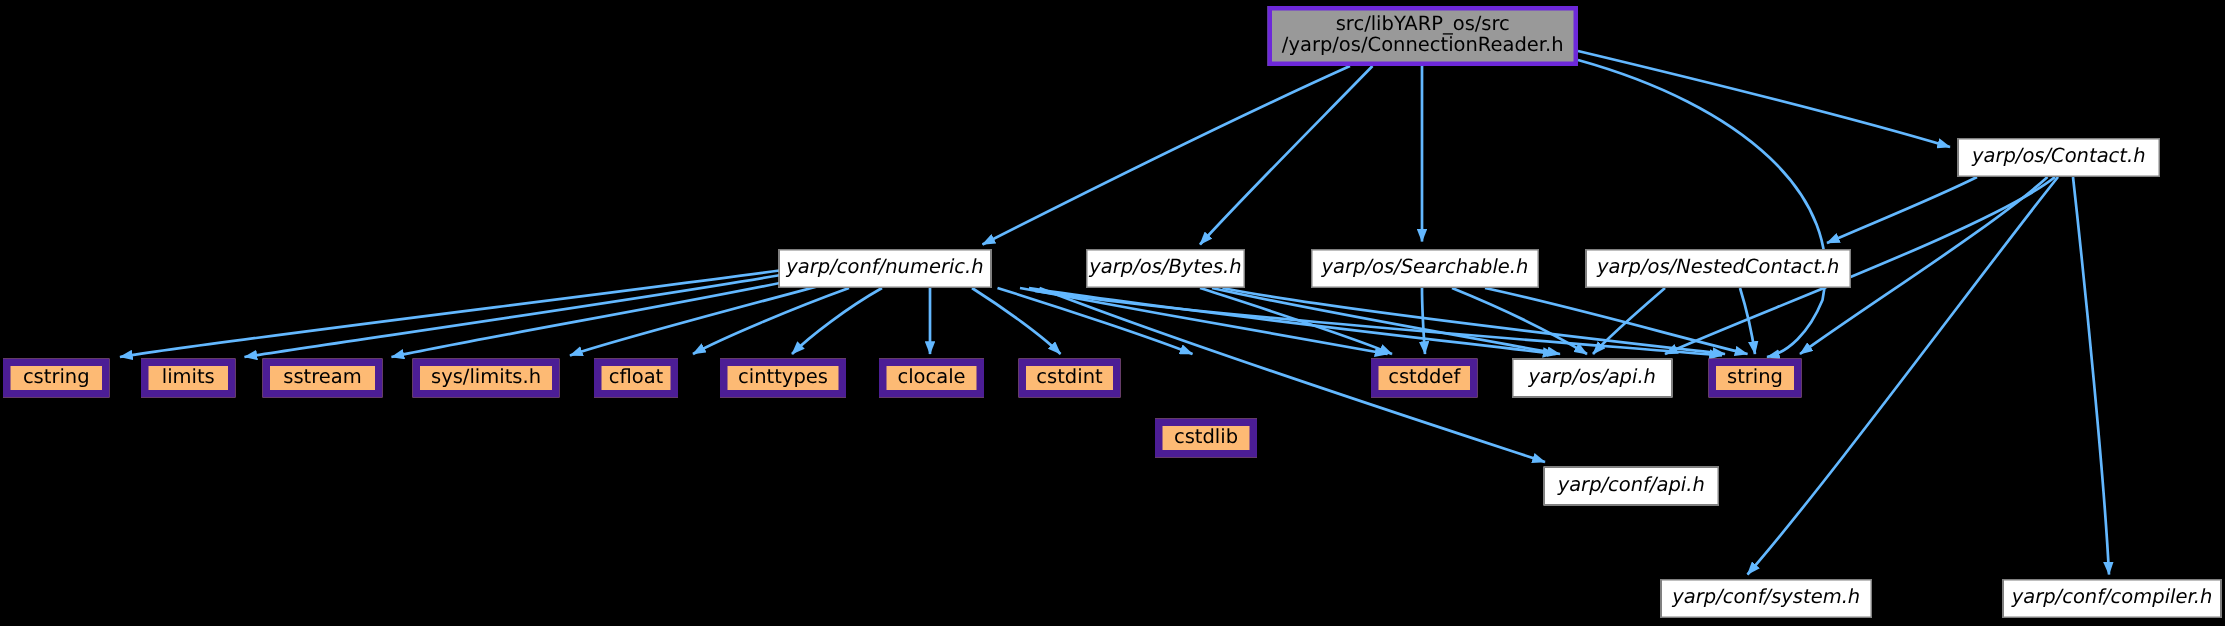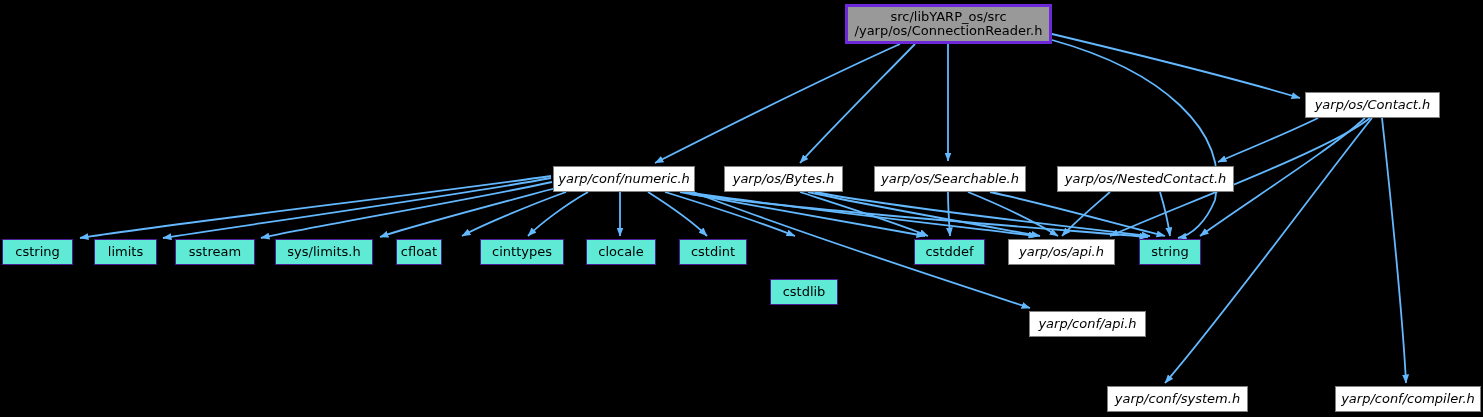--- a/index.html
+++ b/index.html
@@ -20,21 +20,21 @@
     justify-content:center;
     text-align:center;
     color:#000000;
     font-size:13px;
     line-height:14px;
     white-space:pre-line;
     letter-spacing:0px;
     z-index:5;
   }
   .node-root{background:#999999;border:3px solid #6d28d9;}
-  .node-sys{background:#5eead4;border:1px solid #4c1d95;}
+  .node-sys{background:#fdba74;border:5px solid #4c1d95;}
   .node-link{background:#ffffff;border:1px solid #808080;font-style:italic;}
 </style>
 </head>
 <body>
 
 <div id="graph-root" style="background: rgb(0, 0, 0);">
   <svg id="graph-svg" viewBox="0 0 1483 417" xmlns="http://www.w3.org/2000/svg">
     <defs>
       <marker id="arrowhead" markerWidth="9" markerHeight="7" refX="8.5" refY="3.5" orient="auto" markerUnits="userSpaceOnUse">
         <polygon points="0 0, 9 3.5, 0 7" fill="#63b8ff"></polygon>
@@ -71,29 +71,29 @@
         <path d="M 680,192 C 760,207 880,228 925,236" fill="none" stroke="#63b8ff" stroke-width="1.8" marker-end="url(#arrowhead)"></path>
         <path d="M 686,192 C 790,208 980,229 1037,236" fill="none" stroke="#63b8ff" stroke-width="1.8" marker-end="url(#arrowhead)"></path>
         <path d="M 690,194 C 810,212 1080,231 1148,237" fill="none" stroke="#63b8ff" stroke-width="1.8" marker-end="url(#arrowhead)"></path>
         <path d="M 693,192 C 790,230 960,285 1030,308" fill="none" stroke="#63b8ff" stroke-width="1.8" marker-end="url(#arrowhead)"></path>
       </g>
   </svg>
   <div id="nodes-layer">
       <div class="node-box node-root" style="left: 845px; top: 4px; width: 207px; height: 40px;">src/libYARP_os/src
 /yarp/os/ConnectionReader.h</div>
       <div class="node-box node-link" style="left: 1305px; top: 92px; width: 135px; height: 26px;">yarp/os/Contact.h</div>
-      <div class="node-box node-link" style="left: 553px; top: 166px; width: 142px; height: 26px;">yarp/conf/numeric.h</div>
-      <div class="node-box node-link" style="left: 724px; top: 166px; width: 119px; height: 26px;">yarp/os/Bytes.h</div>
+      <div class="node-box node-link" style="left: 519px; top: 166px; width: 142px; height: 26px;">yarp/conf/numeric.h</div>
+      <div class="node-box node-link" style="left: 724px; top: 166px; width: 106px; height: 26px;">yarp/os/Bytes.h</div>
       <div class="node-box node-link" style="left: 874px; top: 166px; width: 152px; height: 26px;">yarp/os/Searchable.h</div>
       <div class="node-box node-link" style="left: 1057px; top: 166px; width: 177px; height: 26px;">yarp/os/NestedContact.h</div>
       <div class="node-box node-sys" style="left: 2px; top: 239px; width: 71px; height: 26px;">cstring</div>
       <div class="node-box node-sys" style="left: 94px; top: 239px; width: 63px; height: 26px;">limits</div>
       <div class="node-box node-sys" style="left: 175px; top: 239px; width: 80px; height: 26px;">sstream</div>
       <div class="node-box node-sys" style="left: 275px; top: 239px; width: 98px; height: 26px;">sys/limits.h</div>
-      <div class="node-box node-sys" style="left: 396px; top: 239px; width: 46px; height: 26px;">cfloat</div>
+      <div class="node-box node-sys" style="left: 396px; top: 239px; width: 56px; height: 26px;">cfloat</div>
       <div class="node-box node-sys" style="left: 480px; top: 239px; width: 84px; height: 26px;">cinttypes</div>
       <div class="node-box node-sys" style="left: 586px; top: 239px; width: 70px; height: 26px;">clocale</div>
       <div class="node-box node-sys" style="left: 679px; top: 239px; width: 68px; height: 26px;">cstdint</div>
       <div class="node-box node-sys" style="left: 770px; top: 239px; width: 68px; height: 26px; margin-top: 40px;">cstdlib</div>
       <div class="node-box node-sys" style="left: 914px; top: 239px; width: 71px; height: 26px;">cstddef</div>
       <div class="node-box node-link" style="left: 1008px; top: 239px; width: 107px; height: 26px; text-align: right;">yarp/os/api.h</div>
       <div class="node-box node-sys" style="left: 1139px; top: 239px; width: 62px; height: 26px;">string</div>
       <div class="node-box node-link" style="left: 1029px; top: 311px; width: 117px; height: 26px;">yarp/conf/api.h</div>
       <div class="node-box node-link" style="left: 1107px; top: 386px; width: 141px; height: 26px;">yarp/conf/system.h</div>
       <div class="node-box node-link" style="left: 1335px; top: 386px; width: 146px; height: 26px;">yarp/conf/compiler.h</div>

